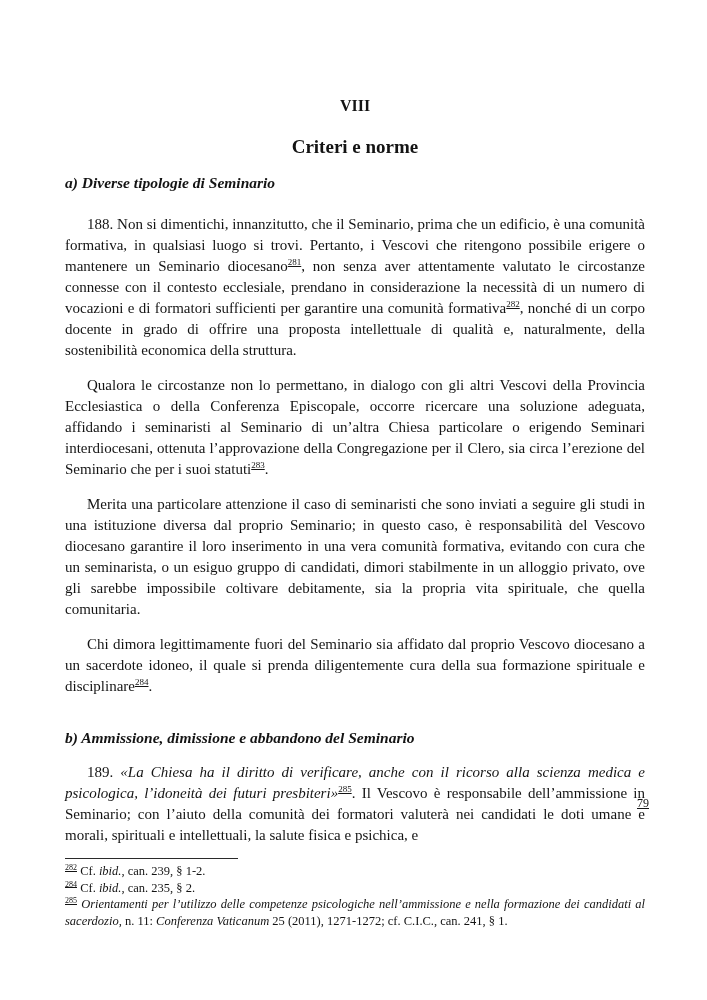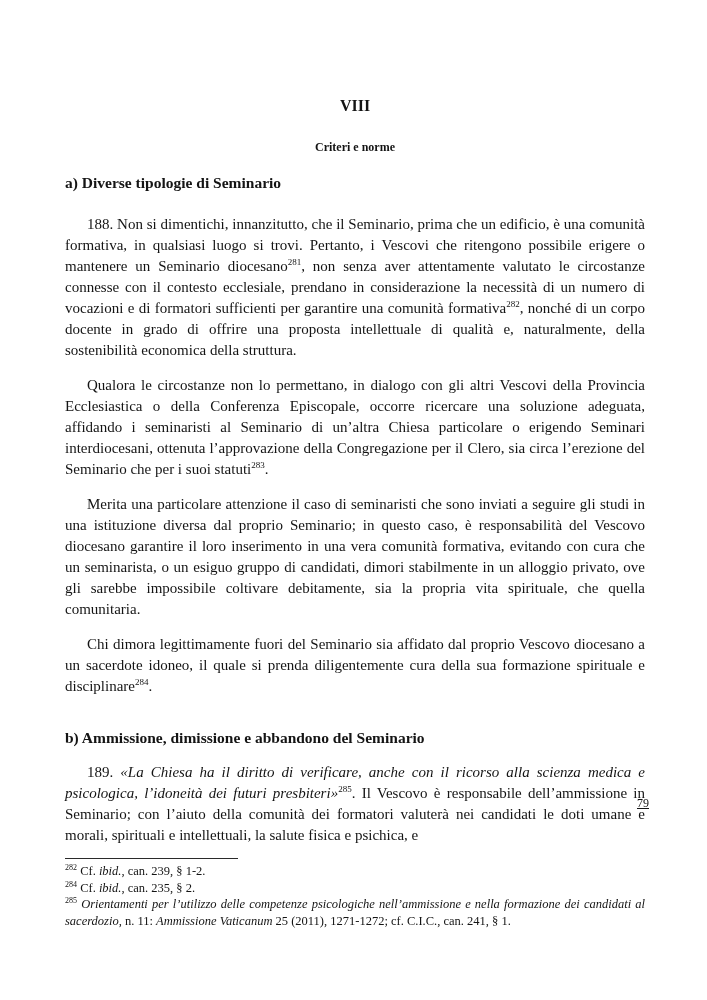--- a/index.html
+++ b/index.html
@@ -14,35 +14,35 @@
     position: relative;
     width: 707px; height: 845px;
     padding: 96px 62px 0 65px;
     background: #ffffff;
   }
   .chapter-number {
     font-size: 16px; font-weight: bold; text-align: center;
     line-height: 20px; margin: 0;
   }
   .chapter-title {
-    font-size: 12px; font-weight: bold; text-align: center;
+    font-size: 19px; font-weight: bold; text-align: center;
     line-height: 20px; margin: 21px 0 0 0;
   }
   .section-heading {
-    font-size: 15.5px; font-weight: bold; 
+    font-size: 15.5px; font-weight: bold; font-style: italic;
     line-height: 21px; margin: 15px 0 0 0;
   }
   .section-heading.second { margin-top: 30px; }
   .para {
     font-size: 15px; line-height: 21px;
     text-align: justify; text-indent: 22px;
     margin: 14px 0 0 0;
   }
   .para.first { margin-top: 21px; }
-  sup { font-size: 9px; line-height: 0; vertical-align: super; }
+  sup { font-size: 9px; line-height: 0; vertical-align: super; text-decoration: underline; }
   .it { font-style: italic; }
   .fn-rule {
     width: 173px; height: 0;
     border-top: 1px solid #2a2a2a;
     margin-top: 12px;
   }
   .footnotes { margin-top: 4px; }
   .fn {
     font-size: 12.5px; line-height: 16.5px;
     text-align: justify; margin: 0;
@@ -74,18 +74,18 @@
 
   <h3 class="section-heading second">b) Ammissione, dimissione e abbandono del Seminario</h3>
 
   <p class="para"><span>189. </span><span class="it">«La Chiesa ha il diritto di verificare, anche con il ricorso alla scienza medica e psicologica, l’idoneità dei futuri presbiteri»</span><sup>285</sup><span>. Il Vescovo è responsabile dell’ammissione in Seminario; con l’aiuto della comunità dei formatori valuterà nei candidati le doti umane e morali, spirituali e intellettuali, la salute fisica e psichica, e</span></p>
 
   <div class="fn-rule"></div>
 
   <div class="footnotes">
     <p class="fn"><sup>282</sup><span> Cf. </span><span class="it">ibid.</span><span>, can. 239, § 1-2.</span></p>
     <p class="fn"><sup>284</sup><span> Cf. </span><span class="it">ibid.</span><span>, can. 235, § 2.</span></p>
-    <p class="fn"><sup>285</sup><span> </span><span class="it">Orientamenti per l’utilizzo delle competenze psicologiche nell’ammissione e nella formazione dei candidati al sacerdozio</span><span>, n. 11: </span><span class="it">Ammissione Vaticanum</span><span> 25 (2011), 1271-1272; cf. C.I.C., can. 241, § 1.</span></p>
+    <p class="fn"><sup>285</sup><span> </span><span class="it">Orientamenti per l’utilizzo delle competenze psicologiche nell’ammissione e nella formazione dei candidati al sacerdozio</span><span>, n. 11: </span><span class="it">Conferenza Vaticanum</span><span> 25 (2011), 1271-1272; cf. C.I.C., can. 241, § 1.</span></p>
   </div>
 
   <div class="page-number">79</div>
 
 </div>
 
 </body></html>

